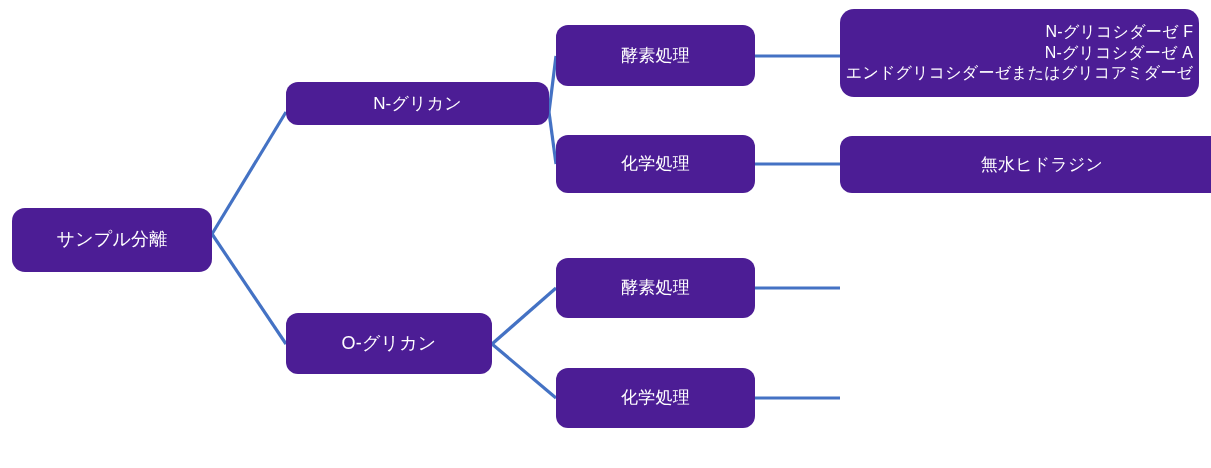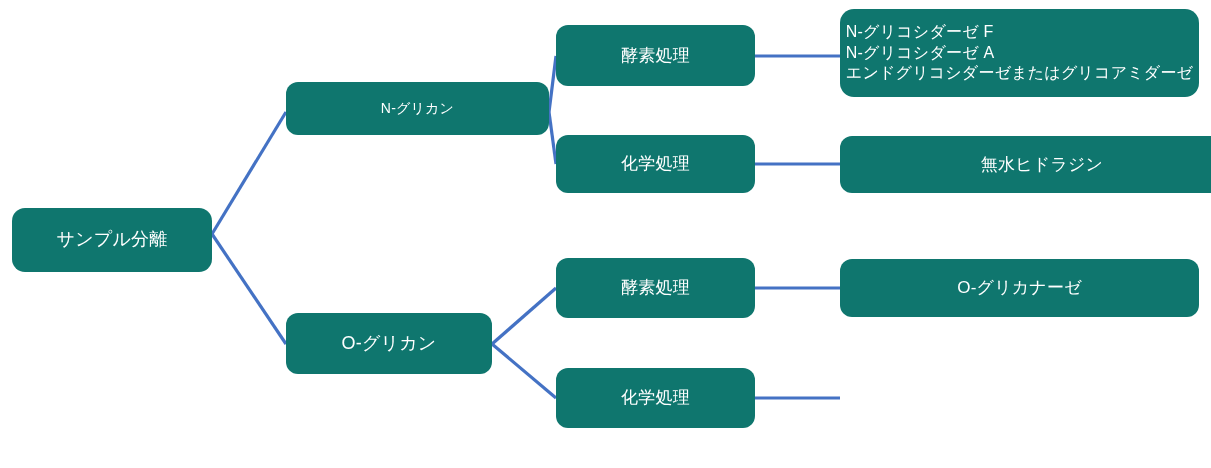--- a/index.html
+++ b/index.html
@@ -22,47 +22,47 @@
     position: absolute;
     left: 0;
     top: 0;
     width: 1211px;
     height: 468px;
     pointer-events: none;
   }
   .node {
     position: absolute;
     box-sizing: border-box;
-    background: #0f766e;
+    background: #4c1d95;
     border-radius: 12px;
     color: #ffffff;
     display: flex;
     align-items: center;
     justify-content: center;
-    text-align: left;
+    text-align: right;
     line-height: 1.28;
     padding: 2px 4px;
     letter-spacing: 0.2px;
   }
   .node .label {
     display: block;
     white-space: pre-line;
   }
 
   
   #node-sample {
     left: 12px;  top: 208px;  width: 200px;  height: 64px;
     border-radius: 13px;
     font-size: 18px;
   }
 
   
   #node-nglycan {
-    left: 286px; top: 82px;  width: 263px; height: 53px;
-    font-size: 14px;
+    left: 286px; top: 82px;  width: 263px; height: 43px;
+    font-size: 17px;
   }
   #node-oglycan {
     left: 286px; top: 313px; width: 206px; height: 61px;
     font-size: 18px;
   }
 
   
   #node-n-enzyme {
     left: 556px; top: 25px;  width: 199px; height: 61px;
     font-size: 17px;
@@ -150,17 +150,14 @@
   </div>
 
   <div class="node" id="node-n-enzyme-detail">
     <span class="label">N-グリコシダーゼ F
 N-グリコシダーゼ A
 エンドグリコシダーゼまたはグリコアミダーゼ</span>
   </div>
   <div class="node" id="node-n-chem-detail">
     <span class="label">無水ヒドラジン</span>
   </div>
-  <div class="node" id="node-o-enzyme-detail">
-    <span class="label">O-グリカナーゼ</span>
-  </div>
 
 </div>
 
 </body></html>

